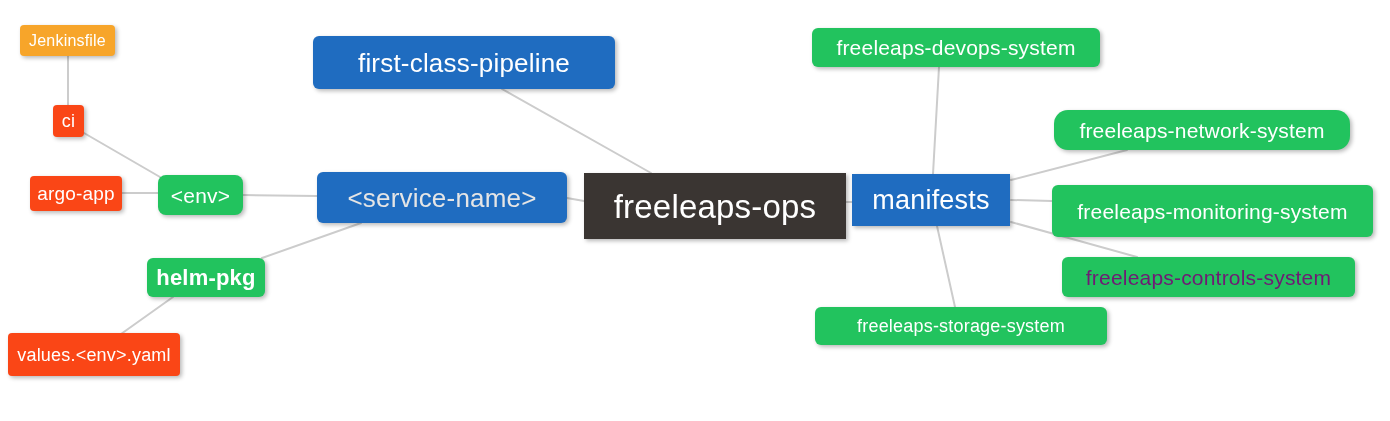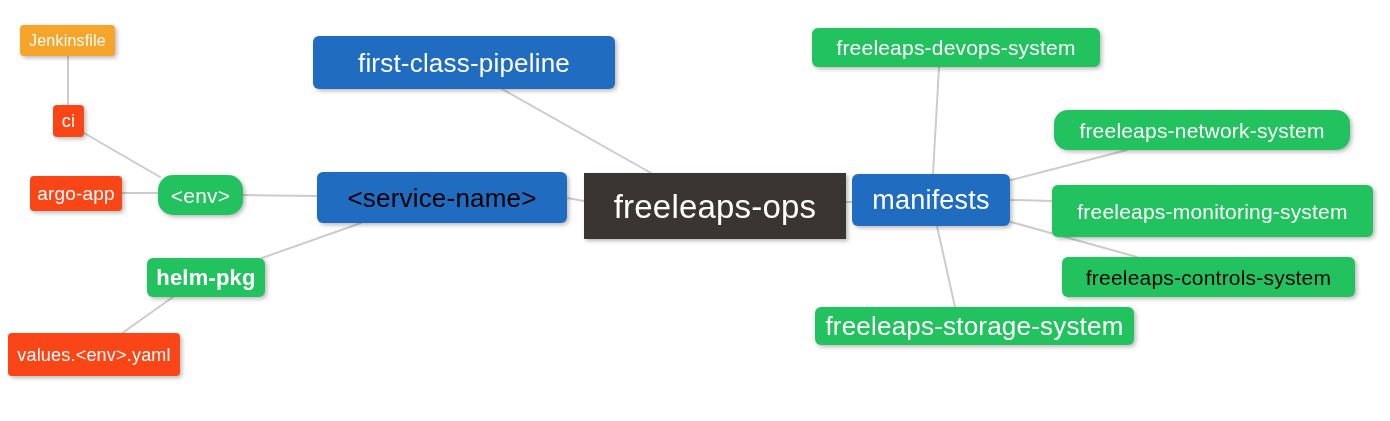--- a/index.html
+++ b/index.html
@@ -54,25 +54,25 @@
       <line x1="939" y1="67" x2="933" y2="174" stroke="#cccccc" stroke-width="2" stroke-linecap="round"></line>
       <line x1="1011" y1="180" x2="1127" y2="150" stroke="#cccccc" stroke-width="2" stroke-linecap="round"></line>
       <line x1="1011" y1="200" x2="1052" y2="201" stroke="#cccccc" stroke-width="2" stroke-linecap="round"></line>
       <line x1="1011" y1="222" x2="1137" y2="257" stroke="#cccccc" stroke-width="2" stroke-linecap="round"></line>
       <line x1="937" y1="226" x2="955" y2="307" stroke="#cccccc" stroke-width="2" stroke-linecap="round"></line>
     </svg>
 
 <div class="node" style="left: 20px; top: 25px; width: 95px; height: 31px; font-size: 16px; border-radius: 4px; background: rgb(247, 165, 42); color: rgb(255, 255, 255);">Jenkinsfile</div>
     <div class="node" style="left: 53px; top: 105px; width: 31px; height: 32px; font-size: 18px; border-radius: 4px; background: rgb(250, 70, 22); color: rgb(255, 255, 255);">ci</div>
     <div class="node" style="left: 30px; top: 176px; width: 92px; height: 35px; font-size: 19px; border-radius: 4px; background: rgb(250, 70, 22); color: rgb(255, 255, 255);">argo-app</div>
-    <div class="node" style="left: 158px; top: 175px; width: 85px; height: 40px; font-size: 21px; border-radius: 15px; background: rgb(34, 195, 94); color: rgb(255, 255, 255);">&lt;env&gt;</div>
+    <div class="node" style="left: 158px; top: 175px; width: 85px; height: 40px; font-size: 21px; border-radius: 8px; background: rgb(34, 195, 94); color: rgb(255, 255, 255);">&lt;env&gt;</div>
     <div class="node" style="left: 147px; top: 258px; width: 118px; height: 39px; font-size: 22px; border-radius: 6px; background: rgb(34, 195, 94); color: rgb(255, 255, 255); font-weight: bold;">helm-pkg</div>
     <div class="node" style="left: 8px; top: 333px; width: 172px; height: 43px; font-size: 18px; border-radius: 4px; background: rgb(250, 70, 22); color: rgb(255, 255, 255);">values.&lt;env&gt;.yaml</div>
     <div class="node" style="left: 313px; top: 36px; width: 302px; height: 53px; font-size: 26px; border-radius: 6px; background: rgb(31, 108, 192); color: rgb(255, 255, 255);">first-class-pipeline</div>
-    <div class="node" style="left: 317px; top: 172px; width: 250px; height: 51px; font-size: 26px; border-radius: 6px; background: rgb(31, 108, 192); color: #000000;">&lt;service-name&gt;</div>
+    <div class="node" style="left: 317px; top: 172px; width: 250px; height: 51px; font-size: 26px; border-radius: 6px; background: rgb(31, 108, 192); color: #e5e5e5;">&lt;service-name&gt;</div>
     <div class="node" style="left: 584px; top: 173px; width: 262px; height: 66px; font-size: 33px; border-radius: 0; background: rgb(58, 53, 50); color: rgb(255, 255, 255);">freeleaps-ops</div>
-    <div class="node" style="left: 852px; top: 174px; width: 158px; height: 52px; font-size: 27px; border-radius: 6px; background: rgb(31, 108, 192); color: rgb(255, 255, 255);">manifests</div>
+    <div class="node" style="left: 852px; top: 174px; width: 158px; height: 52px; font-size: 27px; border-radius: 0; background: rgb(31, 108, 192); color: rgb(255, 255, 255);">manifests</div>
     <div class="node" style="left: 796px; top: 28px; width: 288px; height: 39px; font-size: 21px; border-radius: 6px; background: rgb(34, 195, 94); color: rgb(255, 255, 255); margin-left: 16px;">freeleaps-devops-system</div>
     <div class="node" style="left: 1054px; top: 110px; width: 296px; height: 40px; font-size: 21px; border-radius: 14px; background: rgb(34, 195, 94); color: rgb(255, 255, 255);">freeleaps-network-system</div>
     <div class="node" style="left: 1052px; top: 185px; width: 321px; height: 52px; font-size: 21px; border-radius: 6px; background: rgb(34, 195, 94); color: rgb(255, 255, 255);">freeleaps-monitoring-system</div>
-    <div class="node" style="left: 1062px; top: 257px; width: 293px; height: 40px; font-size: 21px; border-radius: 6px; background: rgb(34, 195, 94); color: #000000;">freeleaps-controls-system</div>
-    <div class="node" style="left: 815px; top: 307px; width: 319px; height: 38px; font-size: 26px; border-radius: 6px; background: rgb(34, 195, 94); color: rgb(255, 255, 255);">freeleaps-storage-system</div>
+    <div class="node" style="left: 1062px; top: 257px; width: 293px; height: 40px; font-size: 21px; border-radius: 6px; background: rgb(34, 195, 94); color: #701a75;">freeleaps-controls-system</div>
+    <div class="node" style="left: 815px; top: 307px; width: 292px; height: 38px; font-size: 18px; border-radius: 6px; background: rgb(34, 195, 94); color: rgb(255, 255, 255);">freeleaps-storage-system</div>
   </div>
 
 </body></html>

